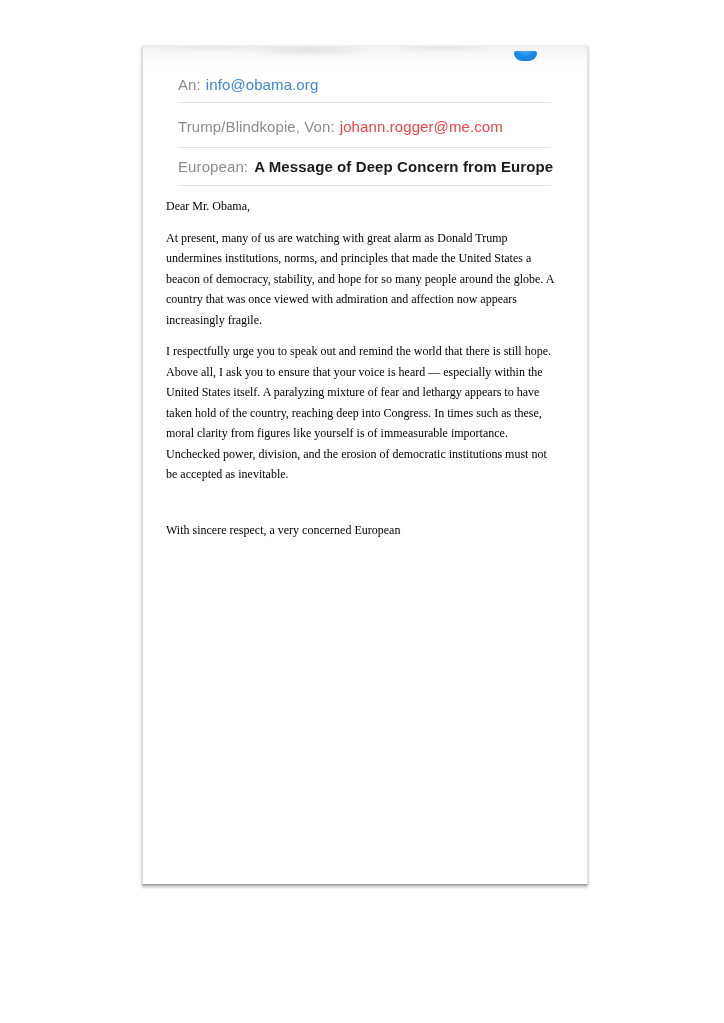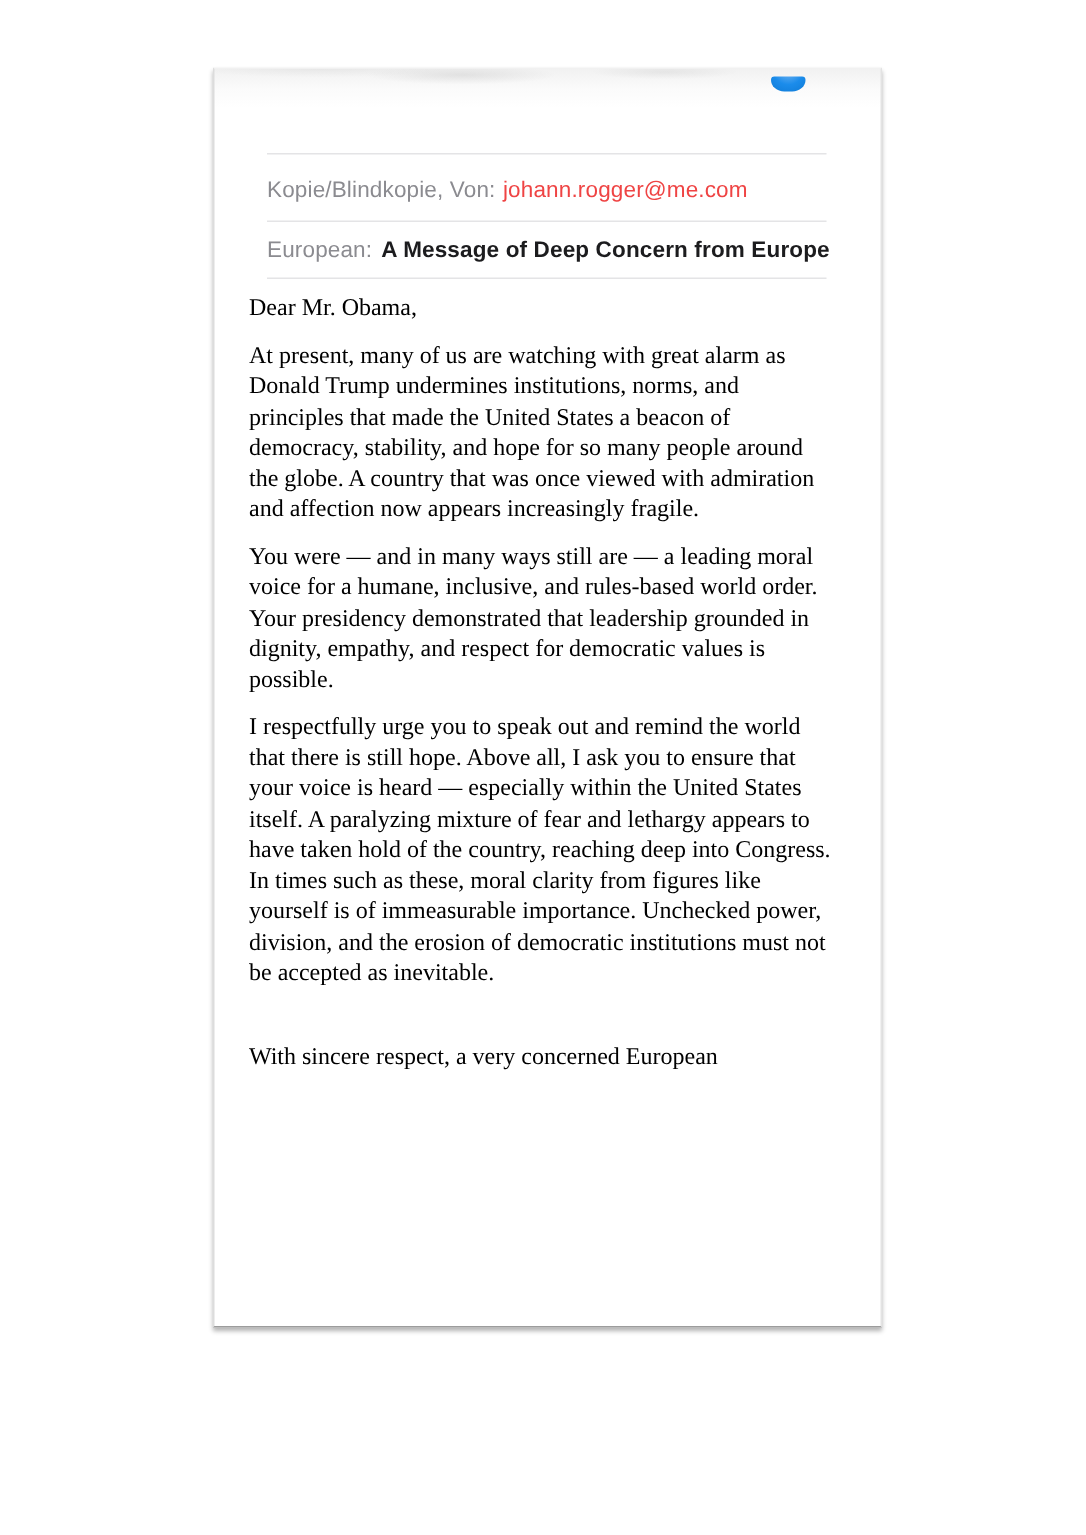--- a/index.html
+++ b/index.html
@@ -105,49 +105,51 @@
   .sep-2 { top: 101px; }
   .sep-3 { top: 139px; }
 
   
   .mail-body {
     position: absolute;
     left: 23px;
     top: 150px;
     width: 392px;
     font-family: "Liberation Serif", serif;
-    font-size: 16px;
+    font-size: 12px;
     line-height: 20.5px;
     color: #000000;
   }
   .mail-body p { margin: 0 0 11px 0; }
   .mail-body p.closing { margin-top: 35px; margin-bottom: 0; font-family: Liberation Serif, serif; }
 </style>
 </head>
 <body>
 
 <div class="card">
 
   <div class="top-smudge"></div>
 
   <div class="send-arc"></div>
 
+  <div class="hrow row-an">
+    <span class="field-label">An:</span><span class="addr-link">info@obama.org</span>
+  </div>
   <div class="sep sep-1"></div>
 
   <div class="hrow row-kopie">
-    <span class="field-label">Kopie/Blindkopie, Von:</span><span class="from-value">johann.rogger@me.com</span>
+    <span class="field-label">Trump/Blindkopie, Von:</span><span class="from-value">johann.rogger@me.com</span>
   </div>
   <div class="sep sep-2"></div>
 
   <div class="hrow row-betreff">
     <span class="field-label">European:</span><span class="subject-value">A Message of Deep Concern from Europe</span>
   </div>
   <div class="sep sep-3"></div>
 
   <div class="mail-body">
     <p>Dear Mr. Obama,</p>
     <p>At present, many of us are watching with great alarm as Donald Trump undermines institutions, norms, and principles that made the United States a beacon of democracy, stability, and hope for so many people around the globe. A country that was once viewed with admiration and affection now appears increasingly fragile.</p>
-    <p>You were — and in many ways still are — a leading moral voice for a humane, inclusive, and rules-based world order. Your presidency demonstrated that leadership grounded in dignity, empathy, and respect for democratic values is possible.</p>
     <p>I respectfully urge you to speak out and remind the world that there is still hope. Above all, I ask you to ensure that your voice is heard — especially within the United States itself. A paralyzing mixture of fear and lethargy appears to have taken hold of the country, reaching deep into Congress. In times such as these, moral clarity from figures like yourself is of immeasurable importance. Unchecked power, division, and the erosion of democratic institutions must not be accepted as inevitable.</p>
     <p class="closing">With sincere respect, a very concerned European</p>
   </div>
 
 </div>
 
 </body></html>

